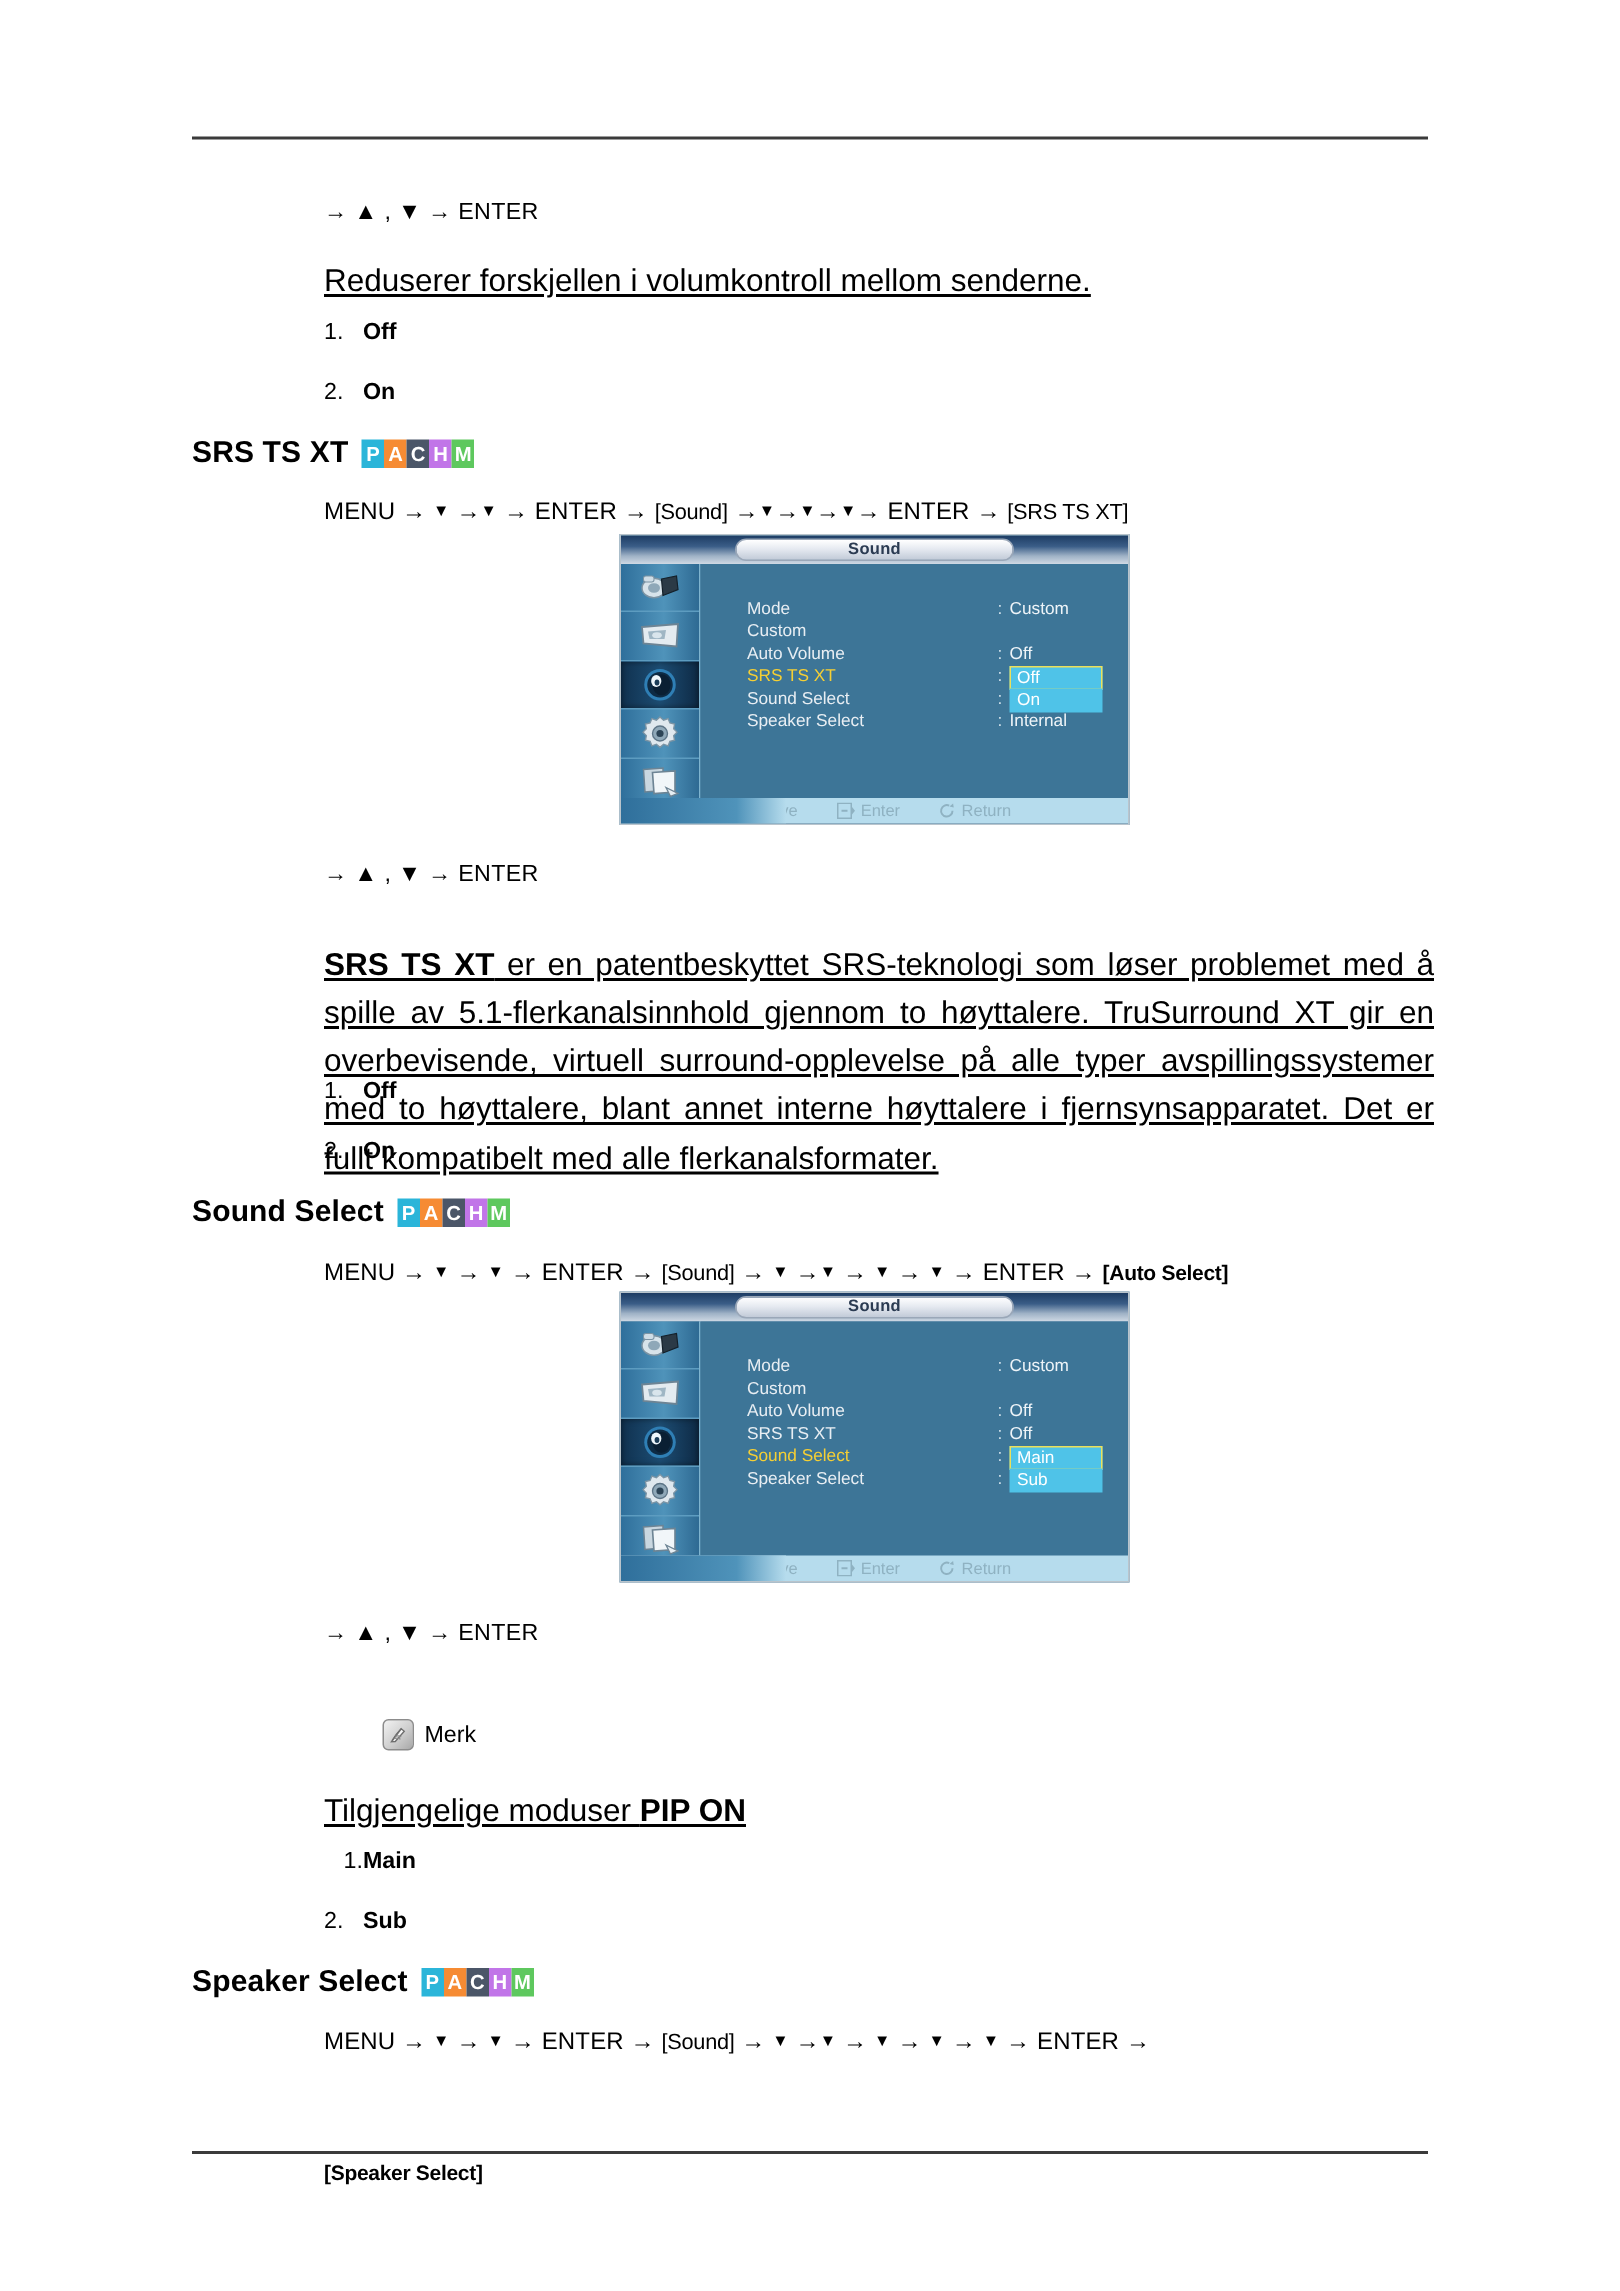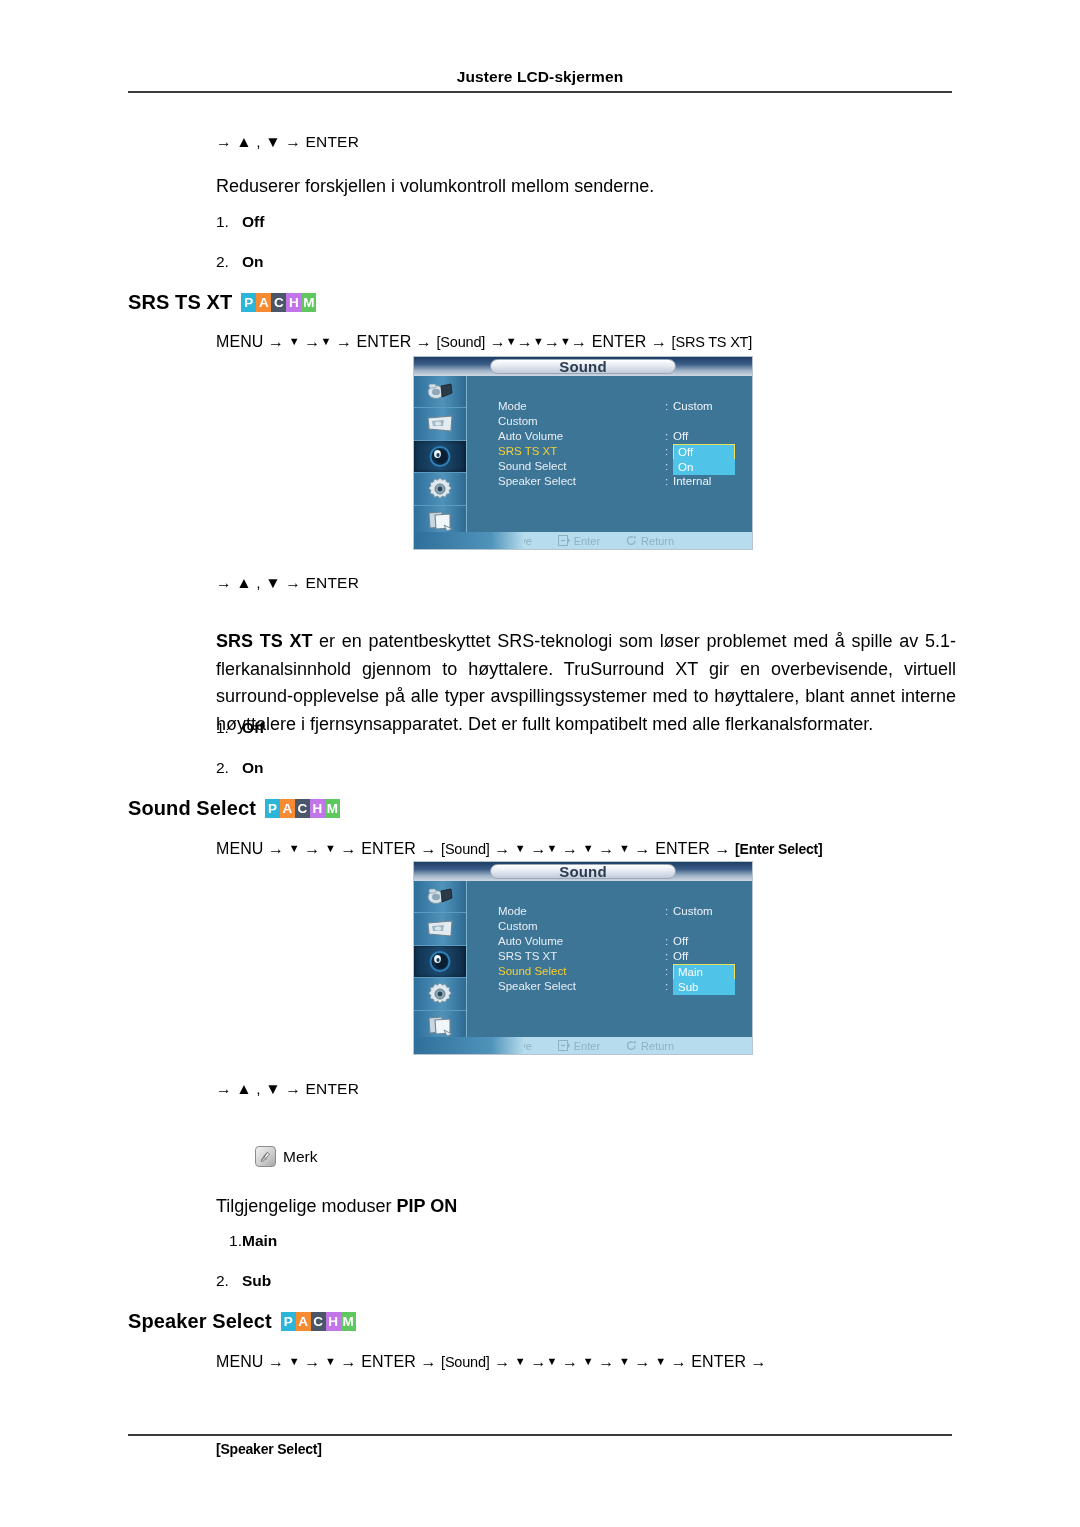--- a/index.html
+++ b/index.html
@@ -46,23 +46,24 @@
     top: 1446px;
     left: 0;
     width: 100%;
     text-align: center;
     font-size: 14.5px;
   }
 
   
   .tx {
     position: absolute;
-    font-size: 18px;
+    font-size: 21px;
     line-height: 1.45;
     white-space: nowrap;
+    text-decoration: underline;
   }
   .tx.wrap { white-space: normal; }
 
   .keyline {
     position: absolute;
     font-size: 15.5px;
     white-space: nowrap;
     letter-spacing: 0.2px;
   }
 
@@ -161,21 +162,21 @@
     top: 2px;
     left: 50%;
     transform: translateX(-50%);
     width: 186px;
     height: 15px;
     border-radius: 8px;
     background: linear-gradient(to bottom, #ffffff 0%, #e6eaf1 45%, #c2cbd8 100%);
     border: 1px solid #9aa7b8;
     box-sizing: border-box;
     color: #2b3b52;
-    font-size: 15px;
+    font-size: 11px;
     font-weight: bold;
     text-align: center;
     line-height: 13px;
     letter-spacing: 0.2px;
   }
   .osd-sidebar {
     position: absolute;
     top: 19px;
     left: 0;
     width: 52px;
@@ -295,21 +296,20 @@
     align-items: center;
     justify-content: center;
   }
   b { font-weight: bold; }
 </style>
 </head>
 <body>
 
 <div class="page">
 
-  <div class="header-title">Justere LCD-skjermen</div>
   <div class="rule rule-top"></div>
 
   <div class="keyline" style="top:133px; left:216px;">→ ▲ , ▼ → ENTER</div>
 
   <div class="tx" style="top:173px; left:216px;">Reduserer forskjellen i volumkontroll mellom senderne.</div>
 
   <div class="numitem" style="top:213px; left:216px;">
     <span class="n">1.</span><span class="v">Off</span>
   </div>
   <div class="numitem" style="top:253px; left:216px;">
@@ -475,21 +475,21 @@
     <span>→</span>
     <span class="dn">▼</span>
     <span>→</span><span class="dn">▼</span>
     <span>→</span>
     <span class="dn">▼</span>
     <span>→</span>
     <span class="dn">▼</span>
     <span>→</span>
     <span>ENTER</span>
     <span>→</span>
-    <span class="tagsm">[Enter Select]</span>
+    <span class="tagsm">[Auto Select]</span>
   </div>
 
   <div class="osd" style="top:861px; left:413px;">
     <div class="osd-titlebar">
       <div class="osd-title-pill">Sound</div>
     </div>
 
     <div class="osd-sidebar">
       <div class="slot">
         <svg width="30" height="21" viewBox="0 0 30 21">

